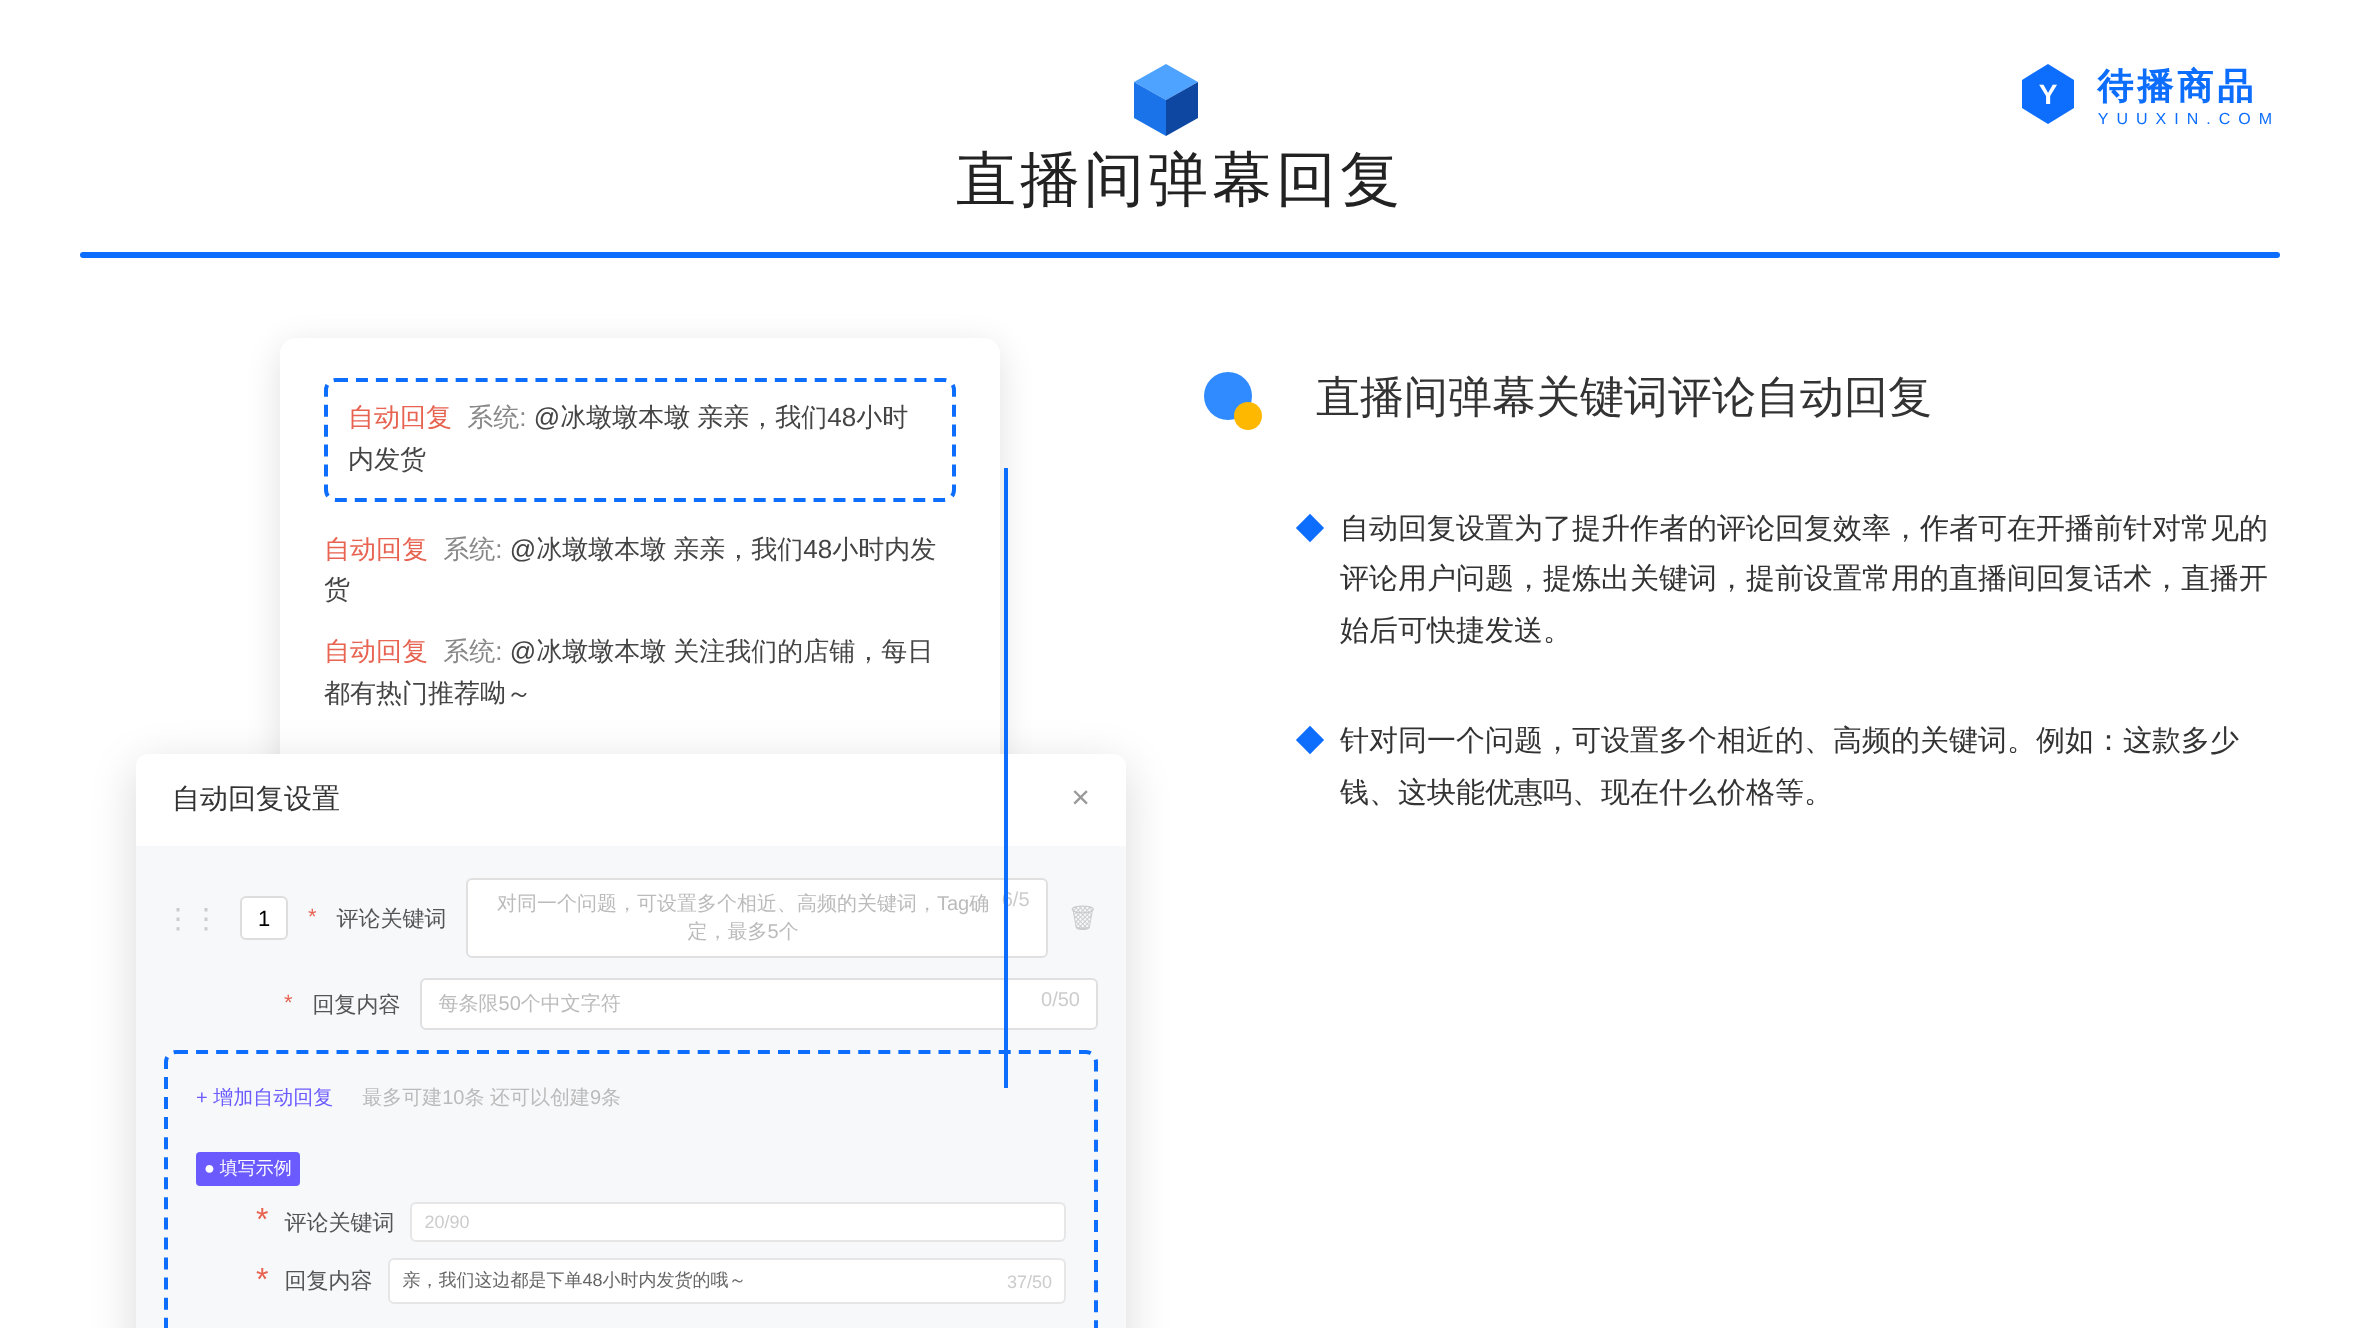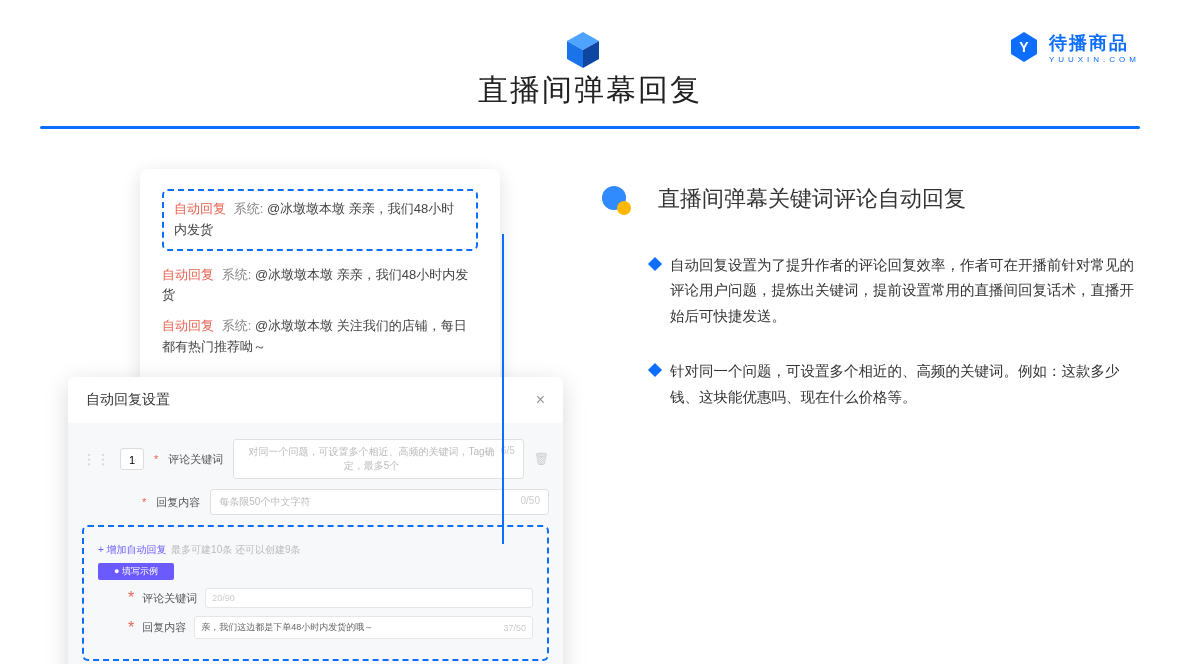--- a/index.html
+++ b/index.html
@@ -155,29 +155,29 @@
 }
 .finput .count { color: #ccc; font-size: 10px; }
 .del-icon { color: #ccc; font-size: 12px; }
 .example-box {
   border: 2px dashed #0d6efd;
   border-radius: 6px;
   padding: 12px 14px;
   margin-top: 10px;
 }
 .add-link { color: #6b5bff; font-size: 10px; margin-top: 16px; }
-.add-hint { color: #bbb; font-size: 10px; margin-left: 0; }
+.add-hint { color: #bbb; font-size: 10px; margin-left: 10px; }
 .example-badge {
   display: inline-block;
   background: #6b5bff;
   color: #fff;
   font-size: 9px;
-  padding: 2px 16px;
+  padding: 2px 4px;
   border-radius: 2px;
-  margin: 6px 0 8px 0;
+  margin: 19px 0 8px 0;
 }
 .tag-chip {
   background: #f0f0f0;
   border-radius: 2px;
   padding: 2px 6px;
   font-size: 9px;
   color: #666;
   margin-right: 4px;
   display: inline-block;
 }

